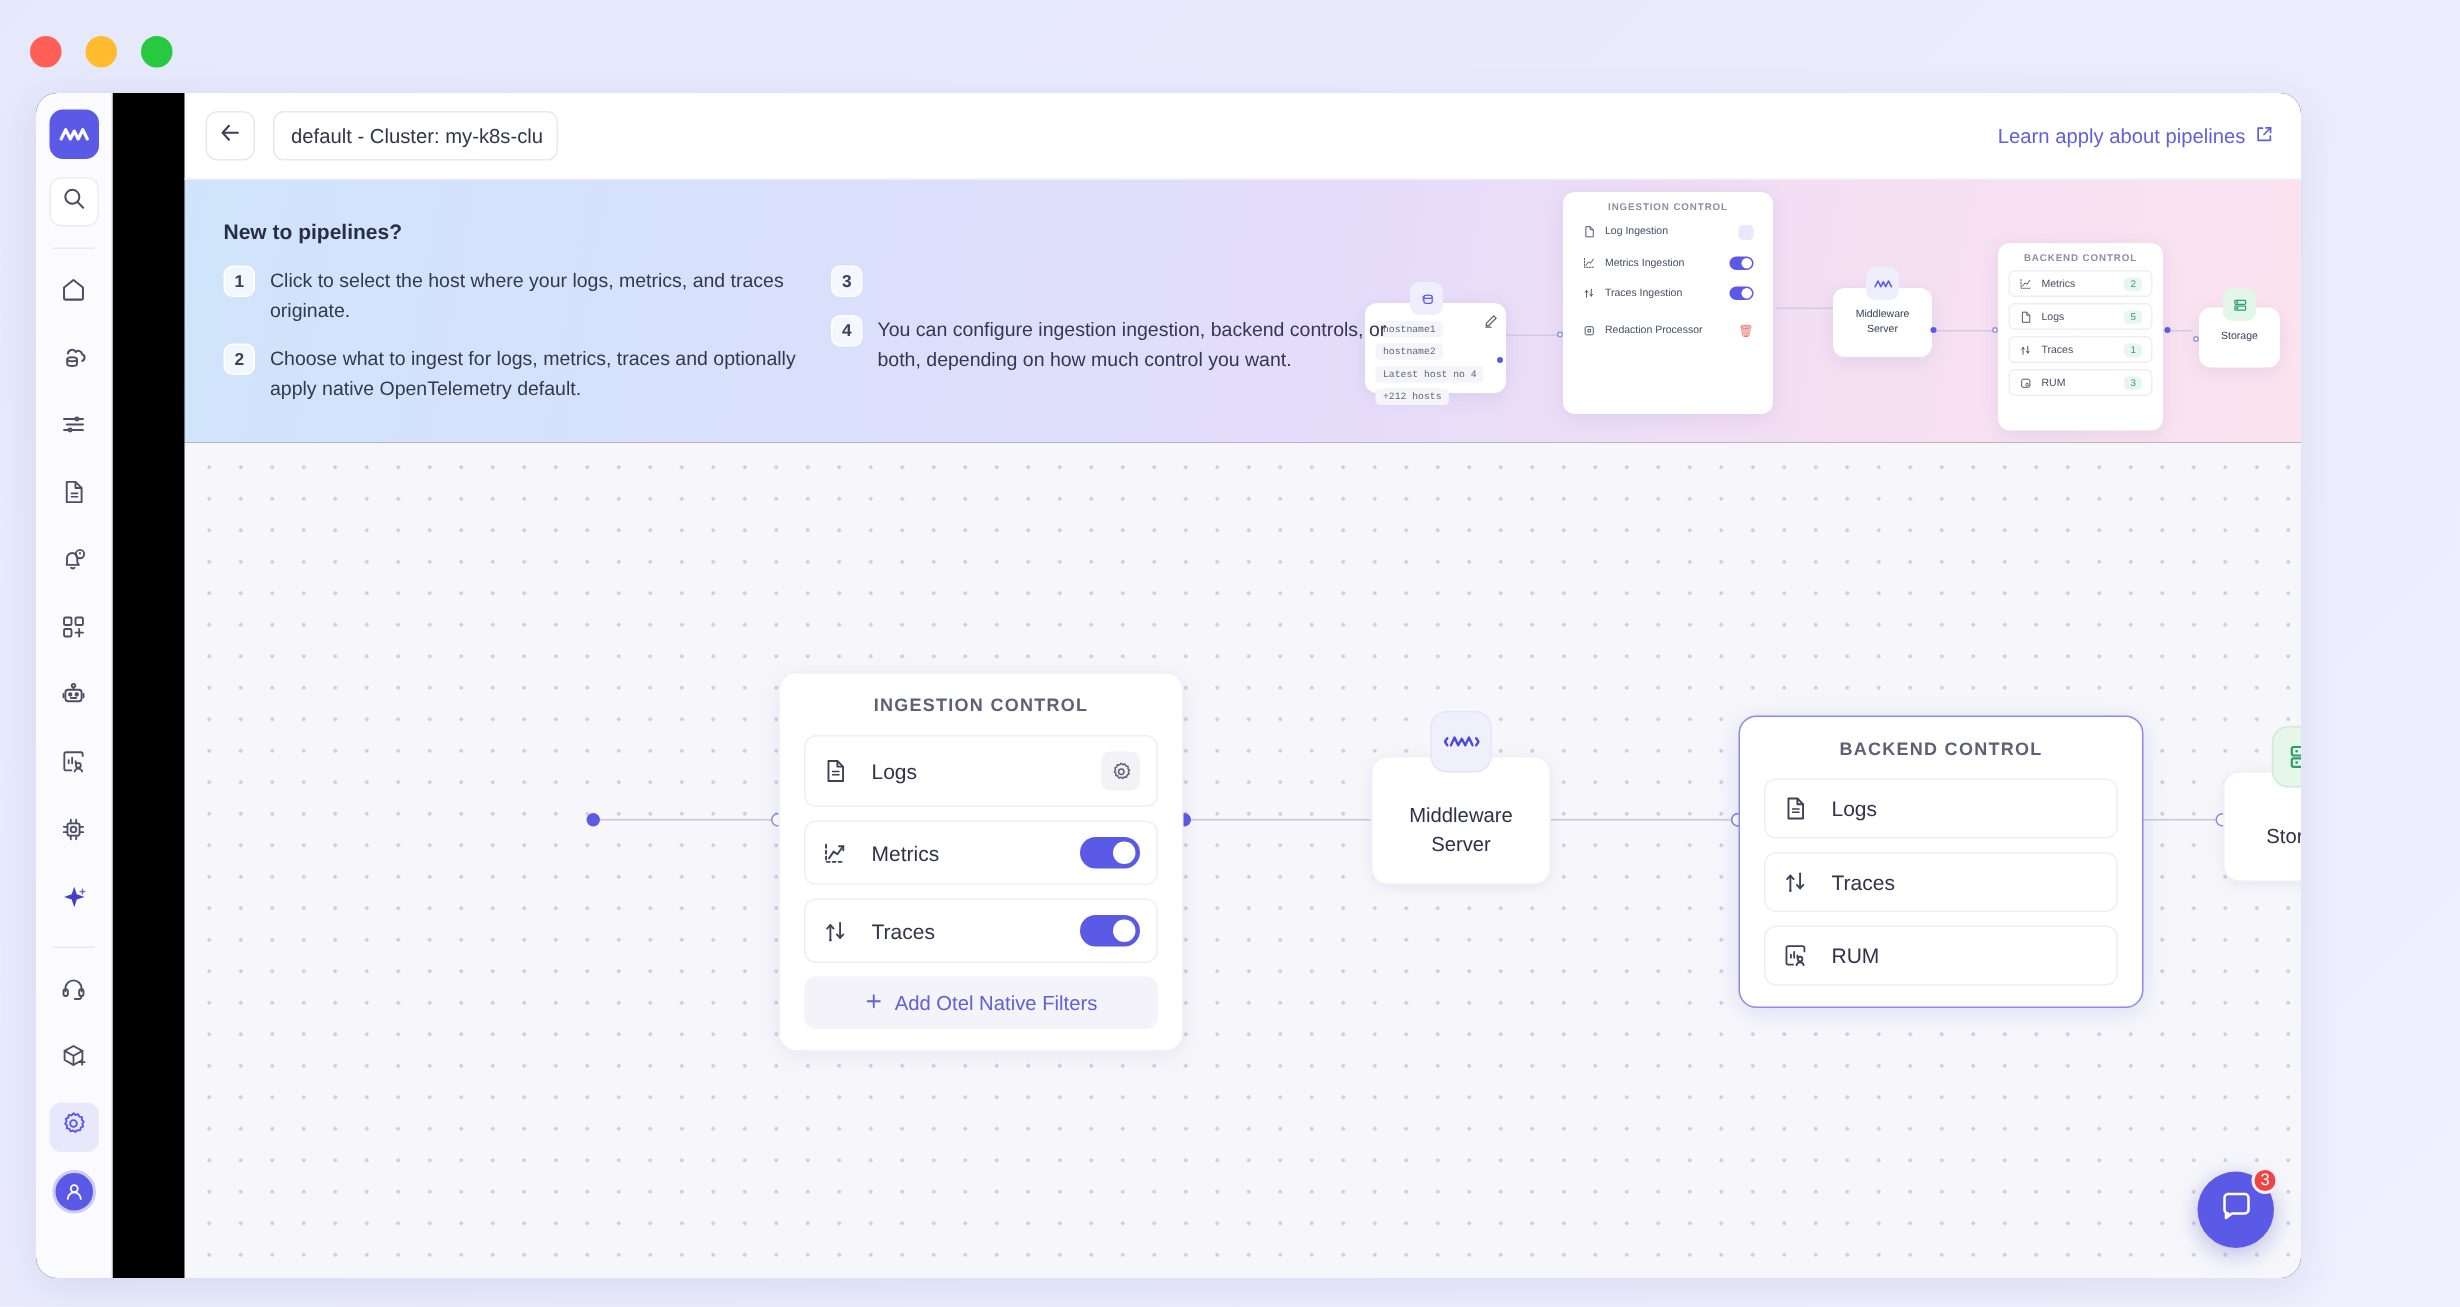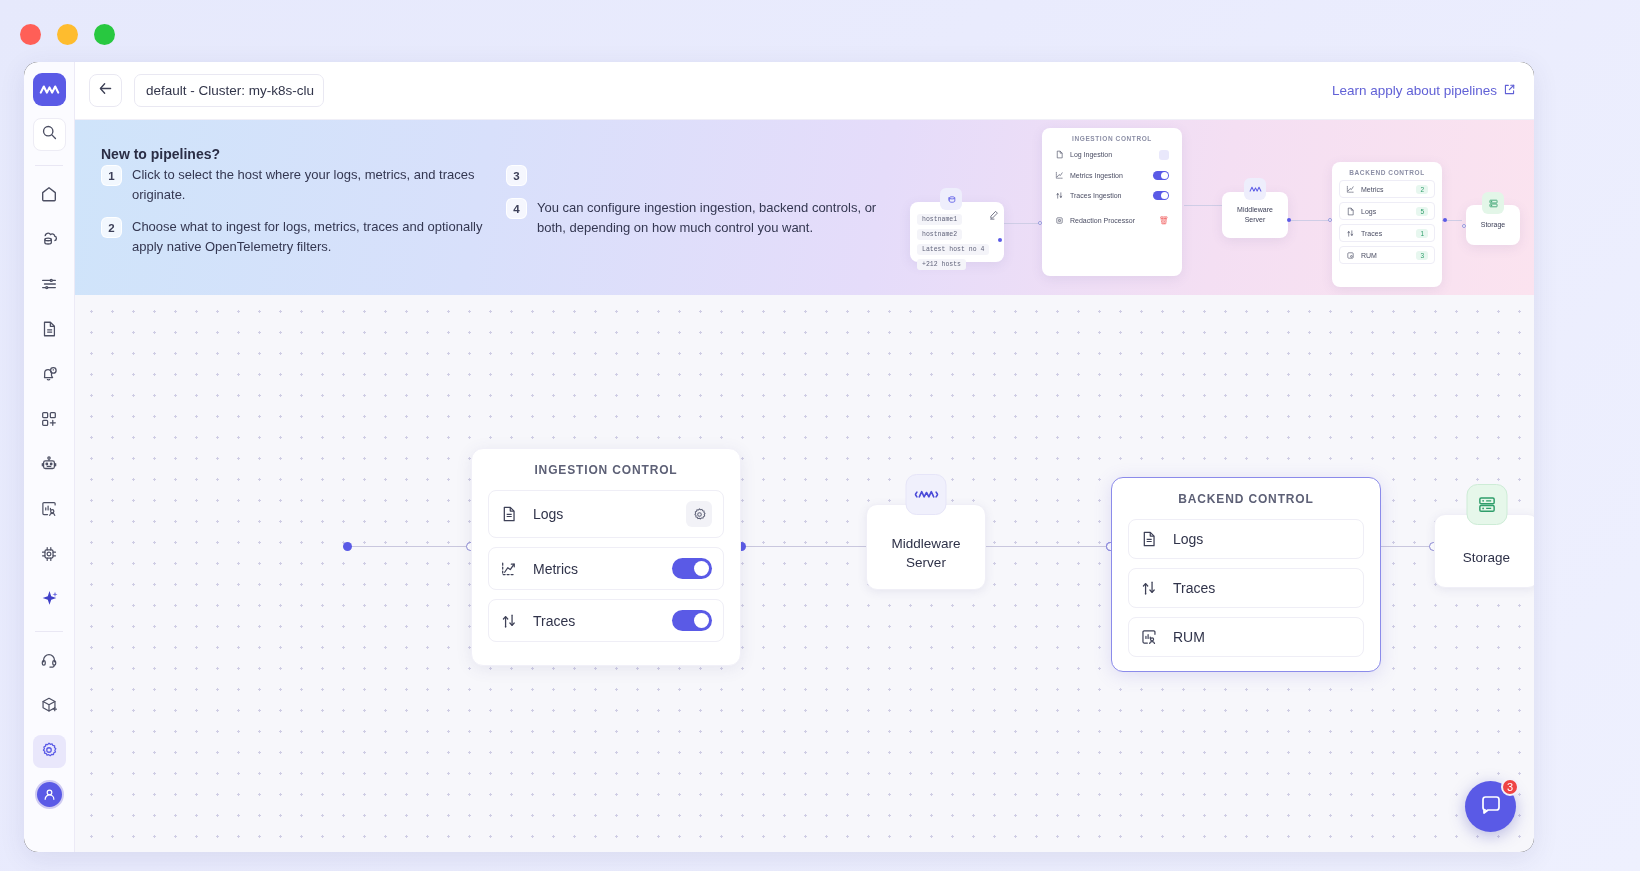--- a/index.html
+++ b/index.html
@@ -25,20 +25,21 @@
   
   .app {
     position: absolute;
     left: 24px; top: 62px;
     width: 1510px; height: 790px;
     background: #000000;
     border-radius: 14px;
     overflow: hidden;
     display: flex;
     box-shadow: 0 6px 26px rgba(60,60,120,.10);
+    gap: 48px;
   }
 
   
   .sidebar {
     width: 51px; flex: 0 0 51px;
     background: #fbfbff;
     border-right: 1px solid #eceaf6;
     display: flex; flex-direction: column; align-items: center;
     padding-top: 11px;
     position: relative;
@@ -103,21 +104,21 @@
   }
 
   
   .banner {
     position: relative;
     height: 175px; flex: 0 0 175px;
     background: linear-gradient(100deg, #cfe4fa 0%, #d8e0fb 28%, #e5dcfa 55%, #f4dff3 78%, #fbe3ef 100%);
     overflow: hidden;
   }
   .banner-inner { position: relative; z-index: 2; padding: 26px 0 0 26px; }
-  .banner-title { font-size: 14px; font-weight: bold; color: #2a2d45; margin-bottom: 3px; }
+  .banner-title { font-size: 14px; font-weight: bold; color: #2a2d45; margin-bottom: 15px; }
   .steps { display: flex; gap: 0; }
   .steps-col { width: 405px; }
   .step { display: flex; gap: 10px; margin-bottom: 12px; }
   .step-num {
     width: 21px; height: 21px; flex: 0 0 21px;
     border-radius: 6px; background: rgba(255,255,255,.72);
     border: 1px solid rgba(255,255,255,.9);
     display: flex; align-items: center; justify-content: center;
     font-size: 11.5px; color: #3d4059; font-weight: bold;
   }
@@ -620,21 +621,21 @@
       <div class="banner-inner">
         <div class="banner-title">New to pipelines?</div>
         <div class="steps">
           <div class="steps-col">
             <div class="step">
               <div class="step-num">1</div>
               <div class="step-text">Click to select the host where your logs, metrics, and traces originate.</div>
             </div>
             <div class="step">
               <div class="step-num">2</div>
-              <div class="step-text">Choose what to ingest for logs, metrics, traces and optionally apply native OpenTelemetry filters.</div>
+              <div class="step-text">Choose what to ingest for logs, metrics, traces and optionally apply native OpenTelemetry default.</div>
             </div>
           </div>
           <div class="steps-col">
             <div class="step">
               <div class="step-num">3</div>
             </div>
             <div class="step">
               <div class="step-num">4</div>
               <div class="step-text">You can configure ingestion ingestion, backend controls, or both, depending on how much control you want.</div>
             </div>
@@ -700,20 +701,28 @@
                   <path d="M3.8 7.8 L6.2 5.2 L8.6 7.8"></path>
                 <path d="M13.4 3.6 V14.6"></path>
                   <path d="M11 12.2 L13.4 14.8 L15.8 12.2"></path>
                 <circle cx="6.2" cy="16.4" r=".9" fill="#3e4157" stroke="none"></circle>
               </svg>
             </span>
             <span class="rl">Traces</span>
             <span class="toggle"></span>
           </div>
 
+          <div class="add-filter">
+            <span>
+              <svg width="13" height="13" viewBox="0 0 16 16" fill="none" stroke="#6161d6" stroke-width="1.5" stroke-linecap="round">
+                <path d="M8 3 V13 M3 8 H13"></path>
+              </svg>
+            </span>
+            <span>Add Otel Native Filters</span>
+          </div>
         </div>
       </div>
 
       <div class="node" style="left:791px; top:209px;">
         <div class="simple-node">
           <div class="node-icon-badge">
             <svg width="24" height="15" viewBox="0 0 30 16" fill="none" stroke="#4b4bd8" stroke-width="2" stroke-linecap="round" stroke-linejoin="round">
               <path d="M3 5 L1 8 L3 11"></path>
               <path d="M6 11 L9 4.5 L12 11 L15 5.5 L18 11 L21 4.5 L24 11"></path>
               <path d="M27 5 L29 8 L27 11"></path>

